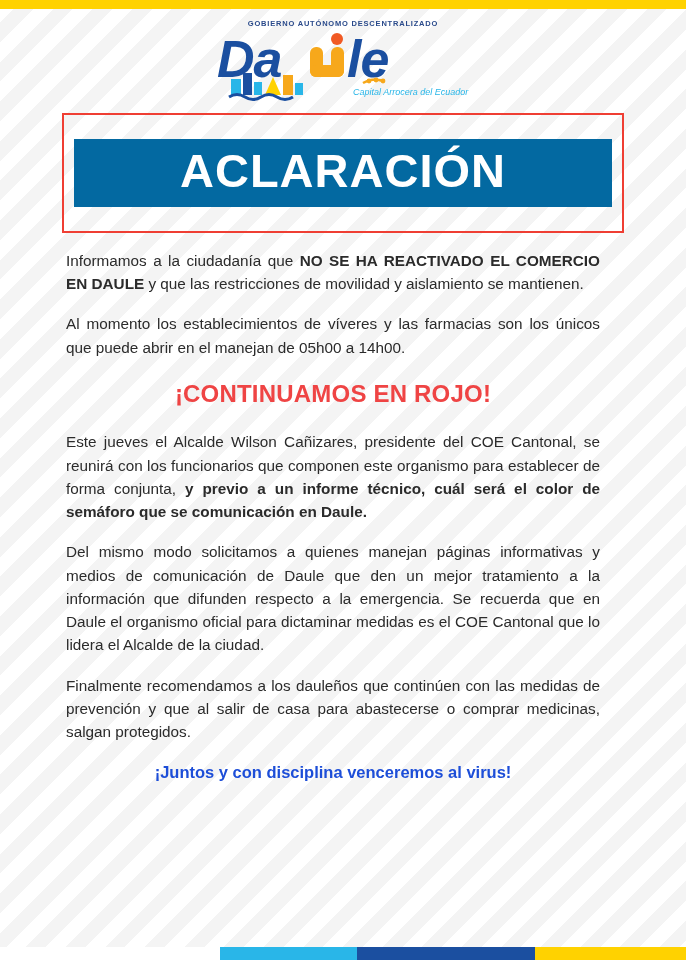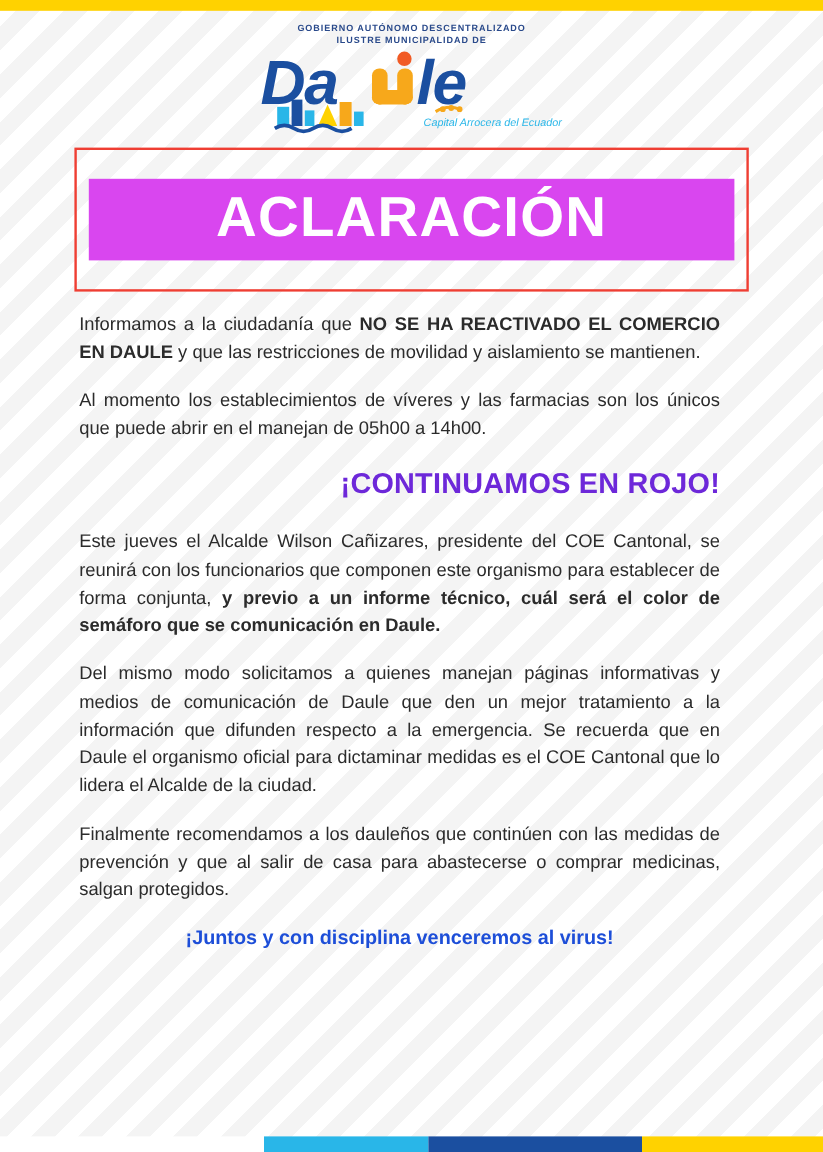--- a/index.html
+++ b/index.html
@@ -70,21 +70,21 @@
   }
 
   
   .headline-frame {
     margin: 8px 62px 0 62px;
     border: 2px solid #ef3e33;
     padding: 24px 10px;
     flex: 0 0 auto;
   }
   .headline-bar {
-    background: #d946ef;
+    background: #0369a1;
     padding: 6px 0 10px 0;
     text-align: center;
   }
   .headline-bar-text {
     color: #ffffff;
     font-size: 47px;
     font-weight: bold;
     letter-spacing: 1px;
     line-height: 1.1;
     font-family: "Liberation Sans", sans-serif;
@@ -99,22 +99,22 @@
     line-height: 1.52;
     text-align: justify;
   }
   .content p {
     margin: 0 0 17px 0;
   }
   .content b {
     font-weight: bold;
   }
   .slogan {
-    text-align: right;
-    color: #6d28d9;
+    text-align: center;
+    color: #ef4444;
     font-size: 24px;
     font-weight: bold;
     margin: 4px 0 18px 0;
     letter-spacing: 0.2px;
   }
   .closing {
     text-align: center;
     color: #1d4ed8;
     font-size: 16.5px;
     font-weight: bold;
@@ -140,21 +140,20 @@
 <body>
 
 <div class="bg-stripes"></div>
 
 <div class="page">
 
   <div class="top-bar"></div>
 
   <div class="logo-block">
     <div class="logo-supertext">GOBIERNO AUTÓNOMO DESCENTRALIZADO</div>
-    <div class="logo-supertext">ILUSTRE MUNICIPALIDAD DE</div>
 
     <div class="logo-wordmark-wrap">
       <svg class="logo-svg" width="260" height="78" viewBox="0 0 260 78">
 
         <text x="4" y="50" font-family="Liberation Sans, sans-serif" font-size="52" font-weight="bold" fill="#1b4fa0" letter-spacing="-1">Da</text>
 
         <g>
           <rect x="97" y="20" width="13" height="30" rx="6" fill="#f7a81b"></rect>
           <rect x="118" y="20" width="13" height="30" rx="6" fill="#f7a81b"></rect>
           <rect x="97" y="38" width="34" height="12" rx="6" fill="#f7a81b"></rect>

